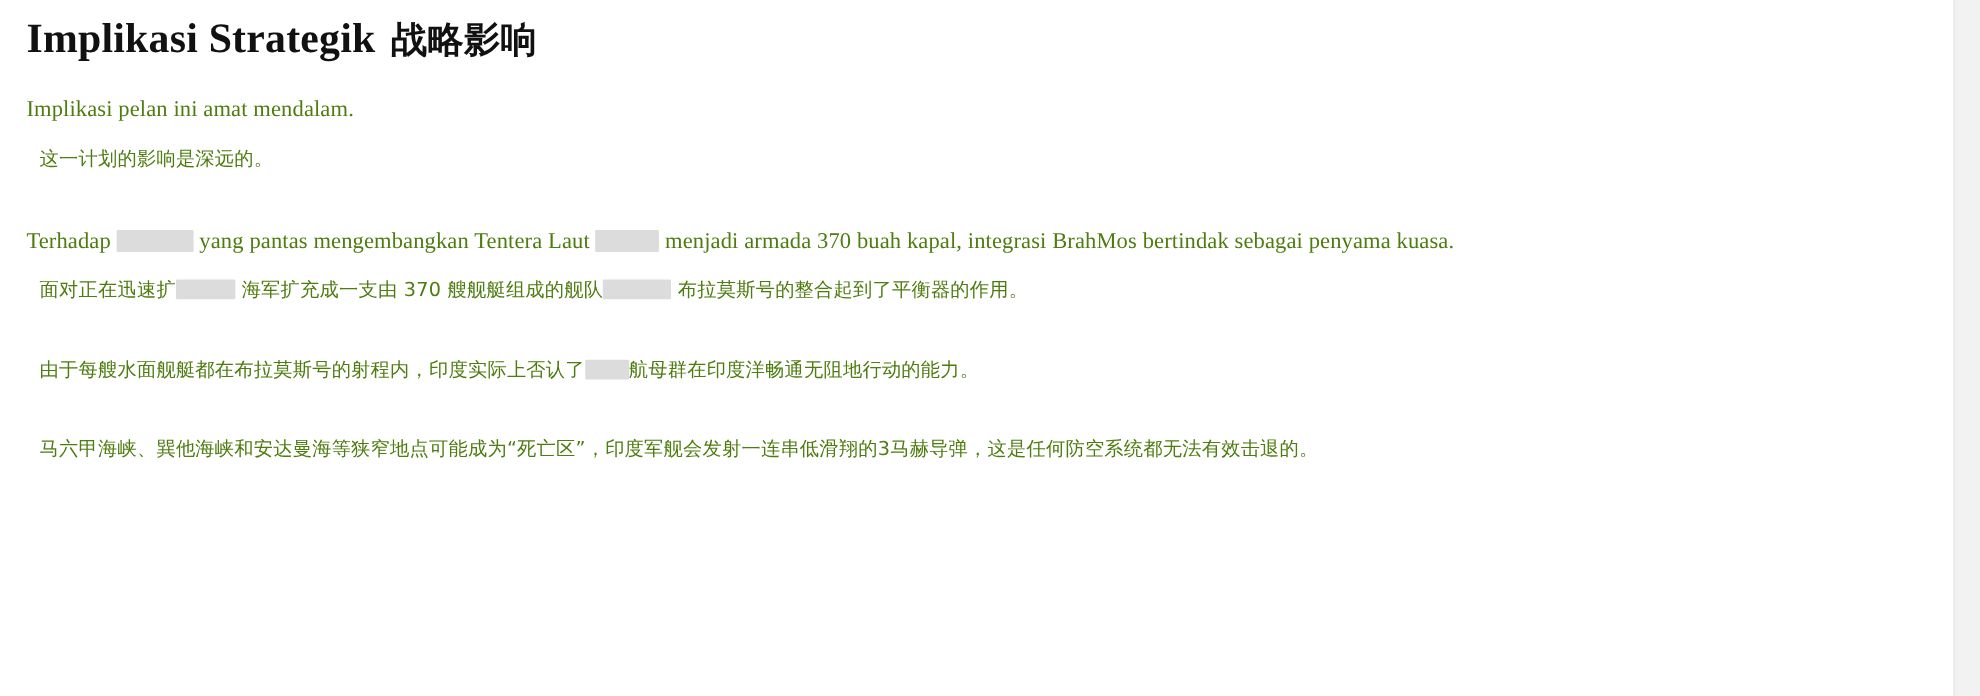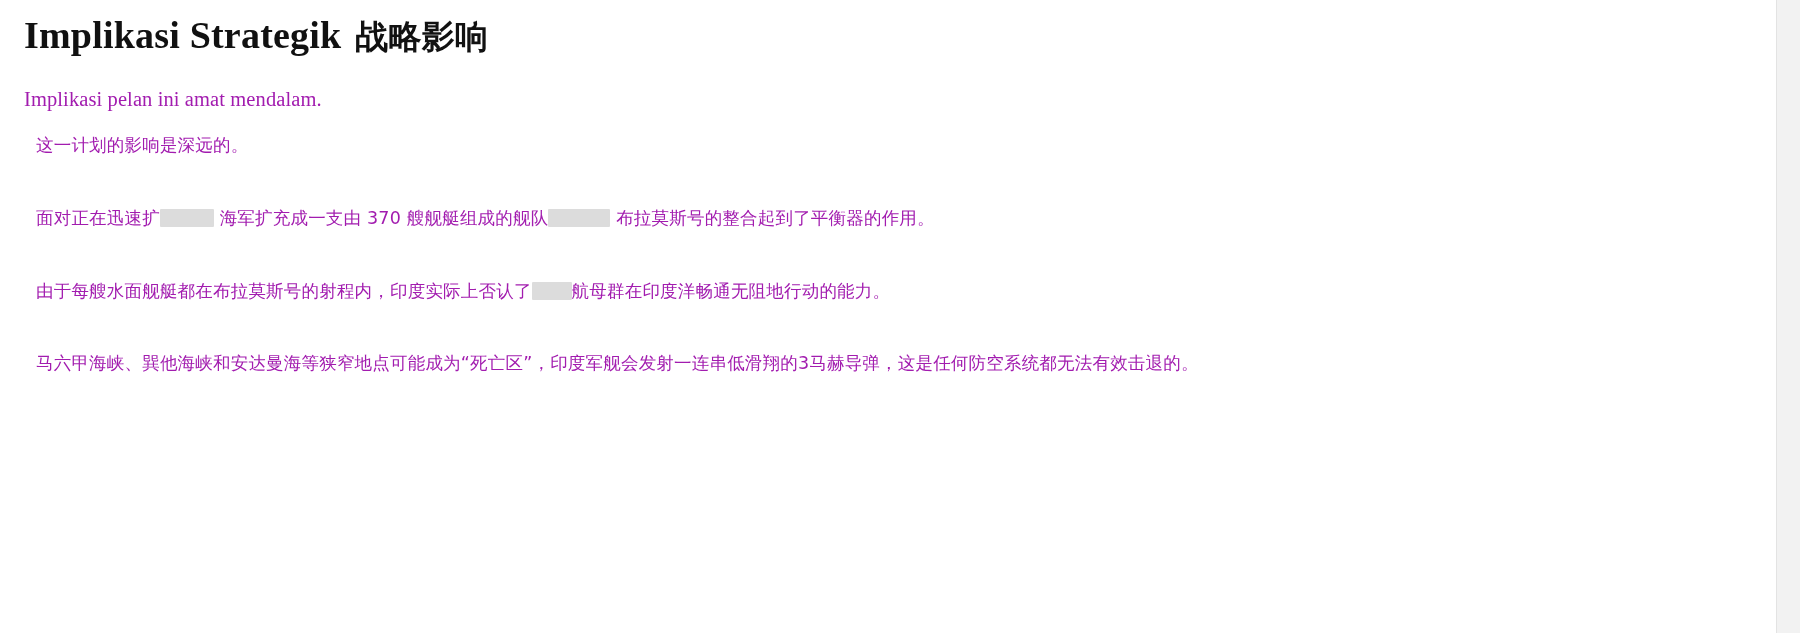--- a/index.html
+++ b/index.html
@@ -50,21 +50,21 @@
     letter-spacing: 0.2px;
   }
   h1.doc-title .cn {
     font-family: "DejaVu Sans", sans-serif;
     font-size: 33px;
     font-weight: 700;
     margin-left: 14px;
   }
   p {
     margin: 0;
-    color: #a21caf;
+    color: #4d7c0f;
   }
   .latin {
     font-family: "Liberation Serif", serif;
     font-size: 20.5px;
     line-height: 1.55;
     letter-spacing: 0.1px;
   }
   .cjk {
     font-family: "DejaVu Sans", sans-serif;
     font-size: 17.5px;
@@ -102,20 +102,27 @@
   <div class="content">
 
     <h1 class="doc-title">
       <span>Implikasi Strategik</span><span class="cn">战略影响</span>
     </h1>
 
     <p class="latin para-latin-1">Implikasi pelan ini amat mendalam.</p>
     <p class="cjk para-cjk-1">这一计划的影响是深远的。</p>
 
     <div class="block">
+      <p class="latin">
+        <span>Terhadap</span>
+        <span class="redact r-lg"></span>
+        <span>yang pantas mengembangkan Tentera Laut</span>
+        <span class="redact r-md"></span>
+        <span>menjadi armada 370 buah kapal, integrasi BrahMos bertindak sebagai penyama kuasa.</span>
+      </p>
       <p class="cjk">
         <span>面对正在迅速扩</span><span class="redact cjk-md"></span>
         <span>海军扩充成一支由 370 艘舰艇组成的舰队</span><span class="redact cjk-lg"></span>
         <span>布拉莫斯号的整合起到了平衡器的作用。</span>
       </p>
     </div>
 
     <div class="block">
       <p class="cjk">
         <span>由于每艘水面舰艇都在布拉莫斯号的射程内，印度实际上否认了</span><span class="redact cjk-sm"></span><span>航母群在印度洋畅通无阻地行动的能力。</span>

